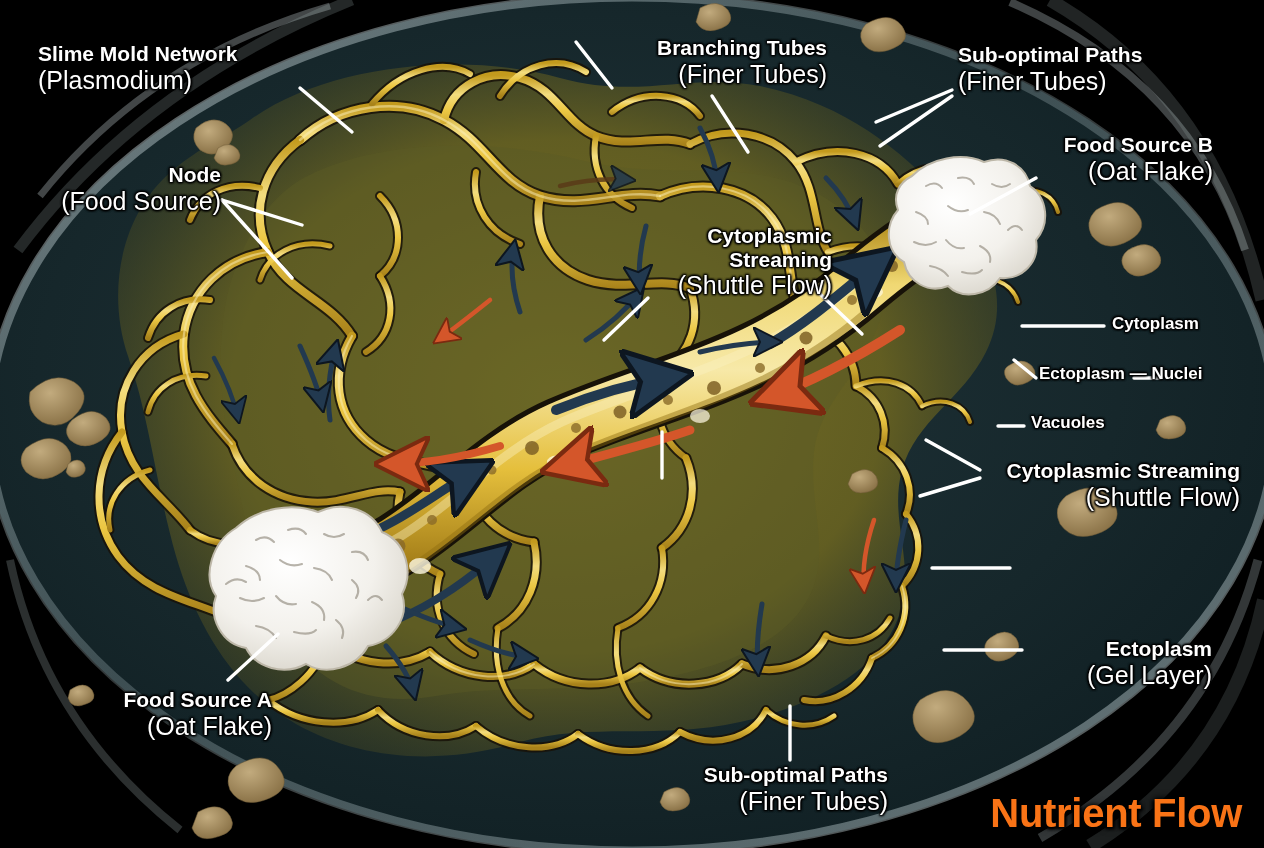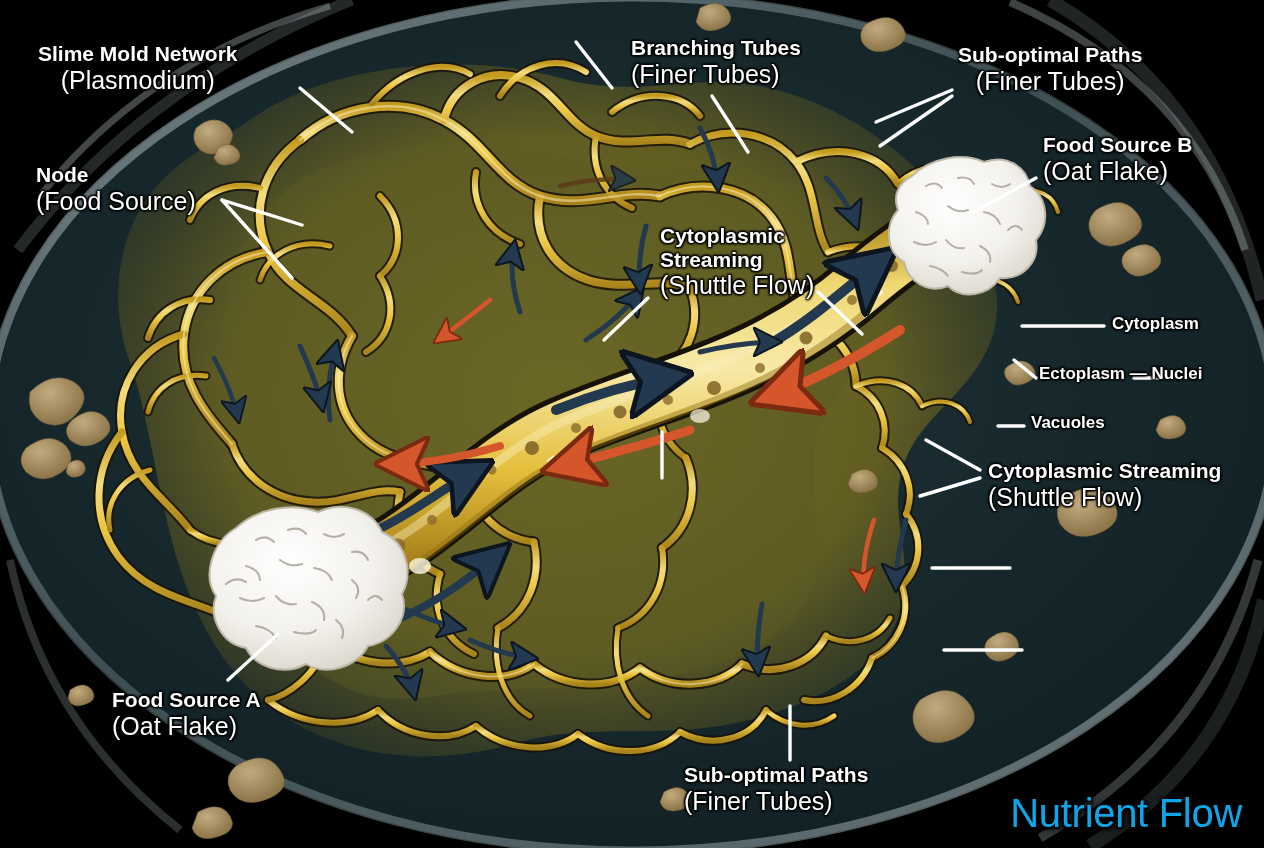--- a/index.html
+++ b/index.html
@@ -4,28 +4,28 @@
 <title>Nutrient Flow Optimization</title>
 <style>
   html,body{margin:0;padding:0;background:#000;}
   body{width:1264px;height:848px;overflow:hidden;
        font-family:"Liberation Sans","DejaVu Sans",sans-serif;}
   #stage{position:relative;width:1264px;height:848px;background:#000;}
   svg.layer{position:absolute;top:0;left:0;width:1264px;height:848px;}
 
   .lbl{position:absolute;color:#fff;line-height:1.12;
        text-shadow:0 0 3px #000,0 0 3px #000,1px 1px 2px #000,-1px 1px 2px #000,
-                   1px -1px 2px #000,-1px -1px 2px #000;text-align:center;}
+                   1px -1px 2px #000,-1px -1px 2px #000;}
   .lbl .t1{font-weight:bold;font-size:21px;display:block;white-space:nowrap;}
   .lbl .t2{font-weight:normal;font-size:25px;display:block;white-space:nowrap;}
-  .lbl.ctr{text-align:left;}
+  .lbl.ctr{text-align:right;}
   .lbl.one .t1{font-size:17px;}
 
-  #title{position:absolute;right:22px;bottom:14px;text-align:right;color:#0ea5e9;
-         font-weight:normal;font-size:40px;line-height:1.06;letter-spacing:-0.3px;
+  #title{position:absolute;right:22px;bottom:14px;text-align:right;color:#f97316;
+         font-weight:bold;font-size:40px;line-height:1.06;letter-spacing:-0.3px;
          text-shadow:0 0 4px #000,0 0 8px #000,2px 2px 3px #000,-2px 2px 3px #000;}
   #title span{display:block;white-space:nowrap;}
 </style>
 </head>
 <body>
 
 <div id="stage">
 
   <svg class="layer" viewBox="0 0 1264 848" preserveAspectRatio="none">
     <defs>
@@ -465,20 +465,24 @@
     <span class="t1">Vacuoles</span>
   </div>
 
   <div class="lbl ctr" style="left:988px;top:459px;width:252px;">
     <span class="t1">Cytoplasmic Streaming</span>
     <span class="t2">(Shuttle Flow)</span>
   </div>
 
 
 
+  <div class="lbl ctr" style="left:1030px;top:637px;width:182px;">
+    <span class="t1">Ectoplasm</span>
+    <span class="t2">(Gel Layer)</span>
+  </div>
 
   <div class="lbl ctr" style="left:112px;top:688px;width:160px;">
     <span class="t1">Food Source A</span>
     <span class="t2">(Oat Flake)</span>
   </div>
 
   <div class="lbl ctr" style="left:684px;top:763px;width:204px;">
     <span class="t1">Sub-optimal Paths</span>
     <span class="t2">(Finer Tubes)</span>
   </div>

